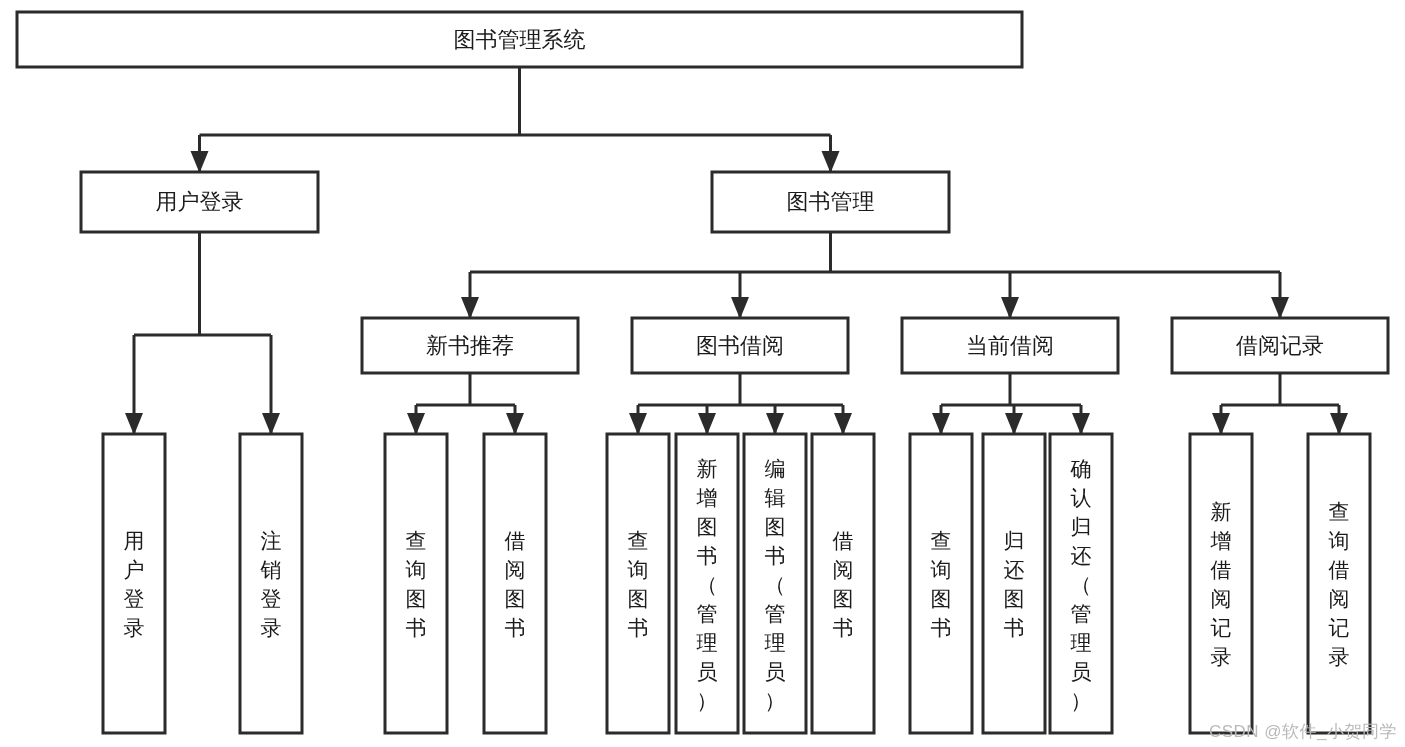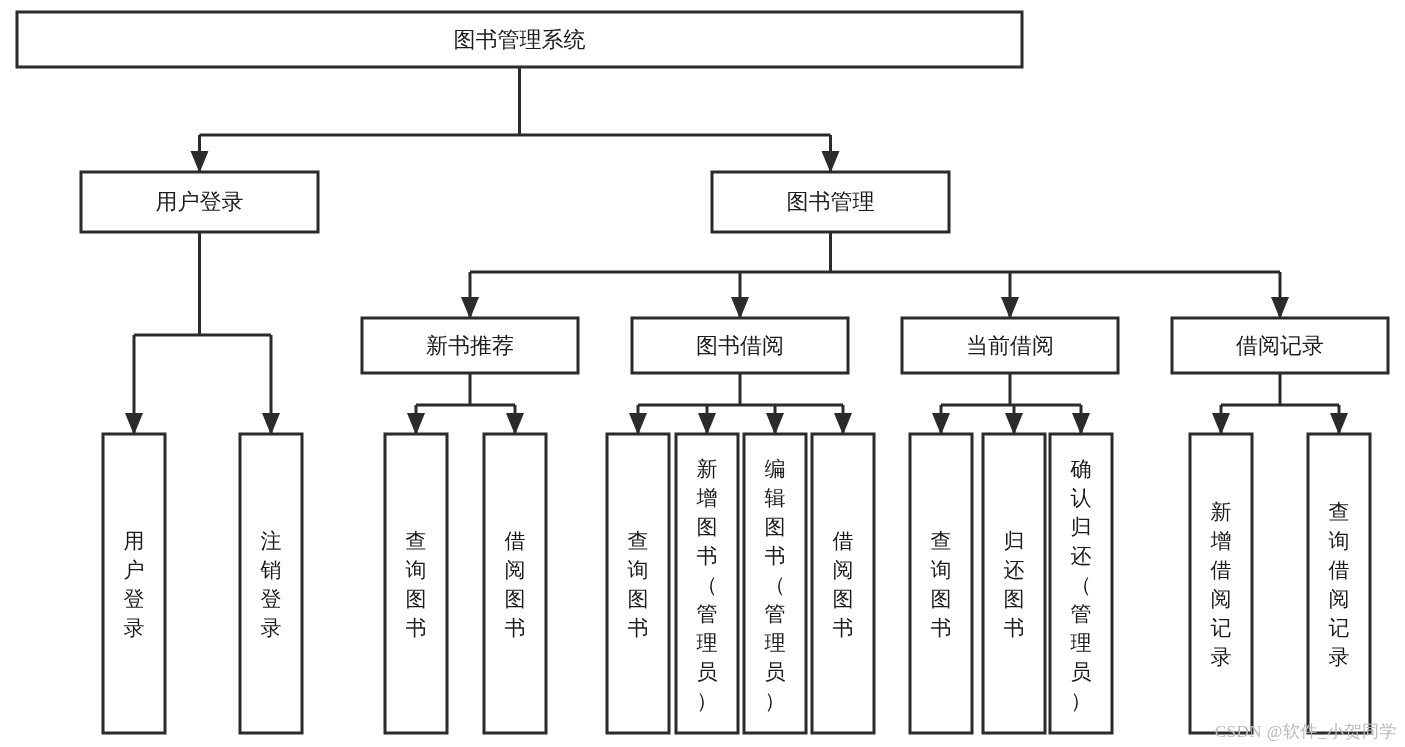--- a/index.html
+++ b/index.html
@@ -54,21 +54,21 @@
   .node-label-v {
     font-family: "DejaVu Sans", "Liberation Sans", sans-serif;
     font-size: 21px;
     fill: #1b1b1b;
     text-anchor: middle;
   }
   .watermark {
     position: absolute;
     right: 8px;
     bottom: 4px;
-    font-family: Liberation Serif, serif;
+    font-family: Liberation Sans, sans-serif;
     font-size: 17px;
     color: #b9b9b9;
     letter-spacing: 0.5px;
     user-select: none;
   }
 </style>
 </head>
 <body>
 
 <div id="diagram-root">

